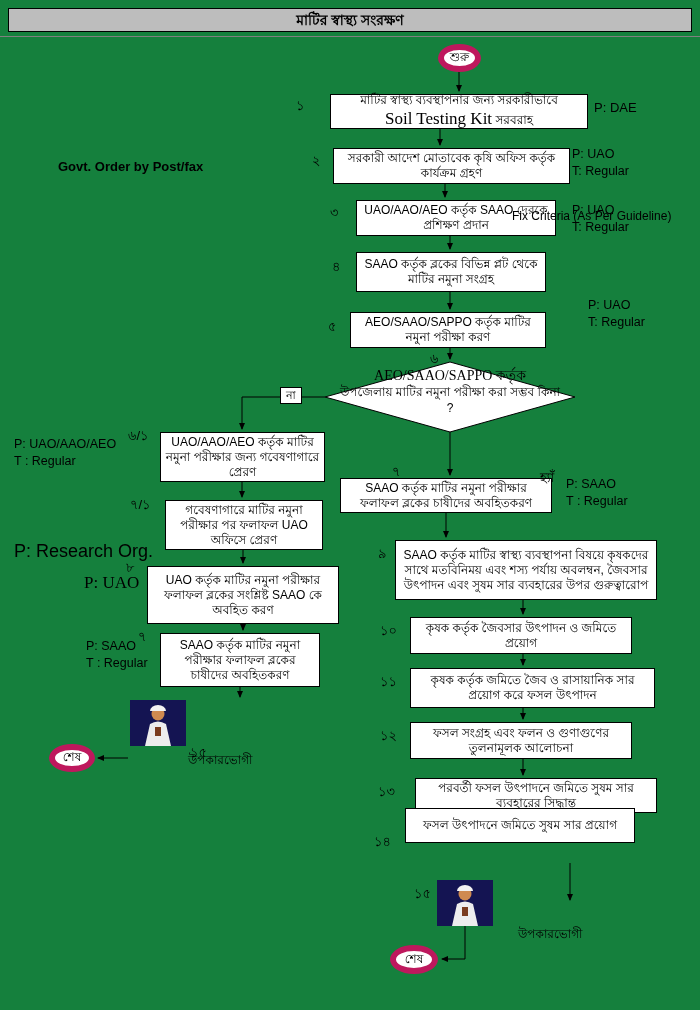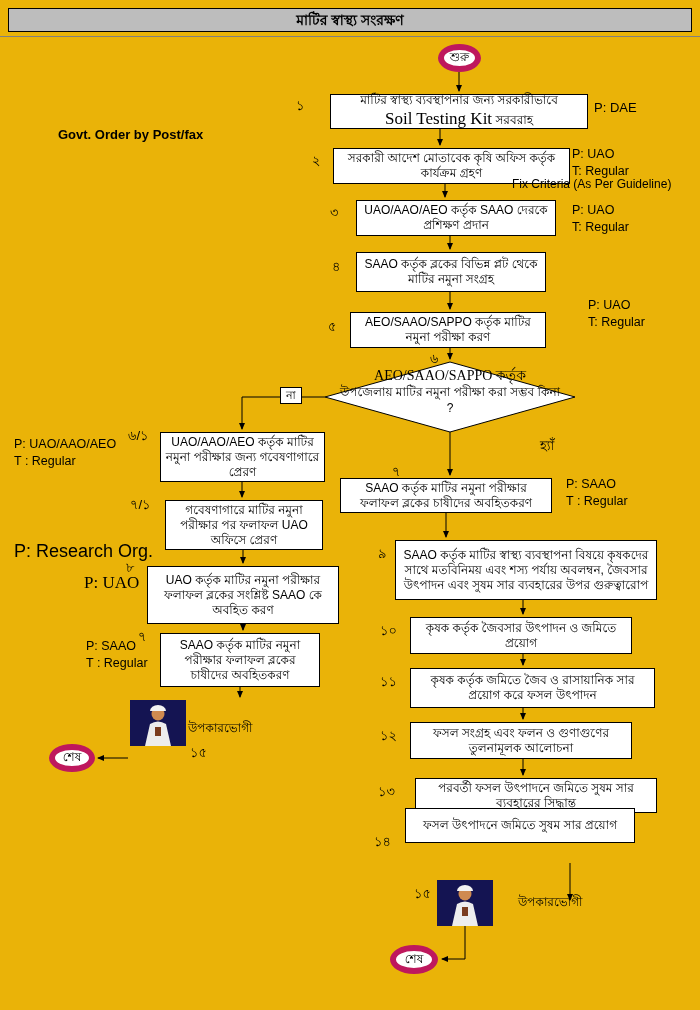--- a/index.html
+++ b/index.html
@@ -1,33 +1,33 @@
 <!DOCTYPE html>
 <html lang="bn"><head>
 <meta charset="utf-8">
 <style>
   * { margin:0; padding:0; box-sizing:border-box; }
   html,body { background:#ffffff; }
   body { font-family:"Liberation Sans", sans-serif; color:#000; }
-  .stage { position:relative; width:700px; height:1010px; background:#eab308; overflow:hidden; }
+  .stage { position:relative; width:700px; height:1010px; background:#15803d; overflow:hidden; }
   svg.overlay { position:absolute; left:0; top:0; z-index:0; }
   .title-bar { position:absolute; left:8px; top:8px; width:684px; height:24px; z-index:2;
                background:#bdbdbd; border:1px solid #000; text-align:center;
                font-weight:bold; font-size:14px; line-height:22px; }
   .title-sep { position:absolute; left:0; top:36px; width:700px; height:0; border-top:1px solid #808080; z-index:1; }
   .box { position:absolute; z-index:2; border:1px solid #000; background:#fff;
          display:flex; flex-direction:column; align-items:center; justify-content:center;
          text-align:center; font-size:12px; line-height:1.25; padding:2px 4px; }
   .terminal { position:absolute; z-index:2; border:6px solid #be185d; border-radius:50%;
               display:flex; align-items:center; justify-content:center;
               font-size:12px; background:#fff; }
   .num { position:absolute; z-index:3; font-size:13px; }
   .ann { position:absolute; z-index:3; font-size:12.5px; line-height:1.35; white-space:nowrap; }
   .ann-large { font-size:17px; font-family:"Liberation Serif", serif; }
-  .edge-label { position:absolute; z-index:3; font-size:12px; white-space:nowrap; }
+  .edge-label { position:absolute; z-index:3; font-size:12px; white-space:nowrap;margin-top:32px; }
   .bold { font-weight:bold; }
   .no-box { position:absolute; z-index:3; border:1px solid #000; background:#fff;
             font-size:11px; line-height:15px; padding:0 5px; }
   .diamond-text { position:absolute; z-index:2; text-align:center; font-size:12px; line-height:1.3; }
   .dline1 { font-size:14px; font-family:"Liberation Serif", serif; }
   .kit { font-size:17px; font-family:"Liberation Serif", serif; }
   .person { position:absolute; z-index:2; line-height:0; }
 </style>
 </head>
 <body>

